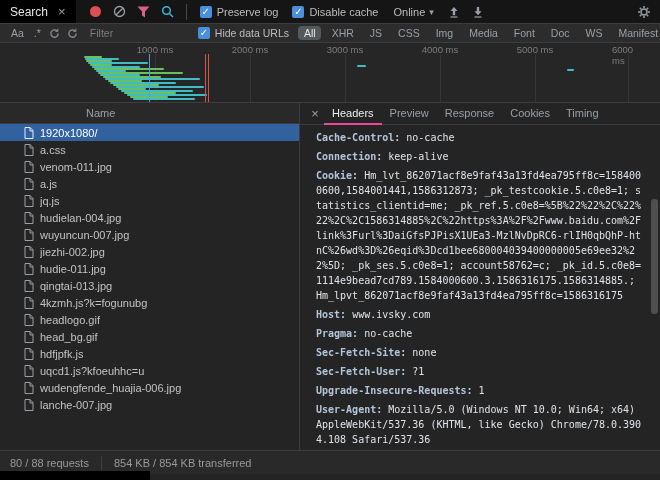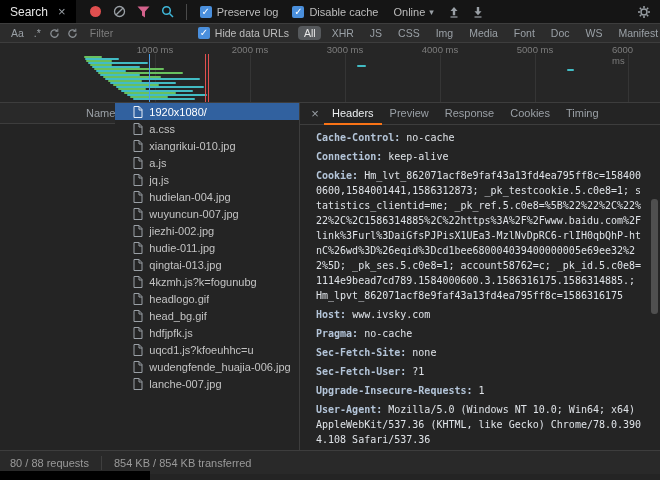--- a/index.html
+++ b/index.html
@@ -49,37 +49,37 @@
 
   
   .timeline { height:60px; position:relative; background:#262626; border-bottom:1px solid #3d3d3d; overflow:hidden; }
   .tick-label { position:absolute; top:1px; transform:translateX(-50%); color:#7d7d7d; font-size:9.5px; }
   .gridline { position:absolute; top:11px; bottom:0; width:1px; background:#353535; }
   .tl-bar { position:absolute; height:2px; border-radius:1px; }
   .tl-marker { position:absolute; top:11px; bottom:0; width:1px; }
 
   
   .panels { height:347px; display:flex; }
-  .left-panel { width:300px; flex:none; border-right:1px solid #3d3d3d; display:flex; flex-direction:row; background:#242424; }
+  .left-panel { width:300px; flex:none; border-right:1px solid #3d3d3d; display:flex; flex-direction:column; background:#242424; }
   .name-header {
     height:21px; line-height:21px; padding-left:86px; color:#9aa0a6;
     background:#292929; border-bottom:1px solid #3d3d3d; flex:none;
   }
   .req-list { flex:1; overflow:hidden; }
-  .req-row { height:17px; display:flex; align-items:center; gap:6px; padding-left:18px; color:#c3c3c3; cursor:pointer; }
+  .req-row { height:17px; display:flex; align-items:center; gap:6px; padding-left:24px; color:#c3c3c3; cursor:pointer; }
   .req-row .ficon { color:#9aa0a6; display:flex; flex:none; }
   .req-row.sel { background:#31619f; color:#ffffff; }
   .req-row.sel .ficon { color:#e8eef7; }
   .req-row span { white-space:nowrap; overflow:hidden; }
 
   .right-panel { flex:1; display:flex; flex-direction:column; position:relative; background:#242424; }
   .tabs-row { height:22px; flex:none; display:flex; align-items:center; border-bottom:1px solid #3d3d3d; padding-left:6px; }
   .tabs-row .close-x { width:18px; text-align:center; flex:none; }
   .dtab { padding:0 8px; height:22px; line-height:21px; color:#9aa0a6; cursor:pointer; flex:none; }
-  .dtab.sel { color:#eceff1; border-bottom:2px solid #f97316; }
+  .dtab.sel { color:#eceff1; border-bottom:2px solid #ec4899; }
   .hdr-content {
     flex:1; overflow:hidden; padding:5px 16px 0 16px;
     font-family:"DejaVu Sans Mono", monospace; font-size:10px; line-height:15px;
     color:#dfe3e8; word-break:break-all;
   }
   .hdr-row { margin-bottom:4px; }
   .hdr-name { font-weight:bold; color:#b3c4d8; }
   .rscroll { position:absolute; right:2px; top:26px; bottom:4px; width:7px; }
   .rthumb { position:absolute; top:70px; height:115px; width:7px; background:#4f4f4f; border-radius:3px; }
 
@@ -255,21 +255,21 @@
             </span>
             <span>a.css</span>
           </div>
           <div class="req-row">
             <span class="ficon">
               <svg width="10" height="12" viewBox="0 0 10 12">
                 <path d="M1 .5h5L9 3.5V11.5H1z" fill="none" stroke="currentColor"></path>
                 <path d="M6 .5V4h3" fill="none" stroke="currentColor"></path>
               </svg>
             </span>
-            <span>xiangrikui-010.jpg</span>
+            <span>venom-011.jpg</span>
           </div>
           <div class="req-row">
             <span class="ficon">
               <svg width="10" height="12" viewBox="0 0 10 12">
                 <path d="M1 .5h5L9 3.5V11.5H1z" fill="none" stroke="currentColor"></path>
                 <path d="M6 .5V4h3" fill="none" stroke="currentColor"></path>
               </svg>
             </span>
             <span>a.js</span>
           </div>

